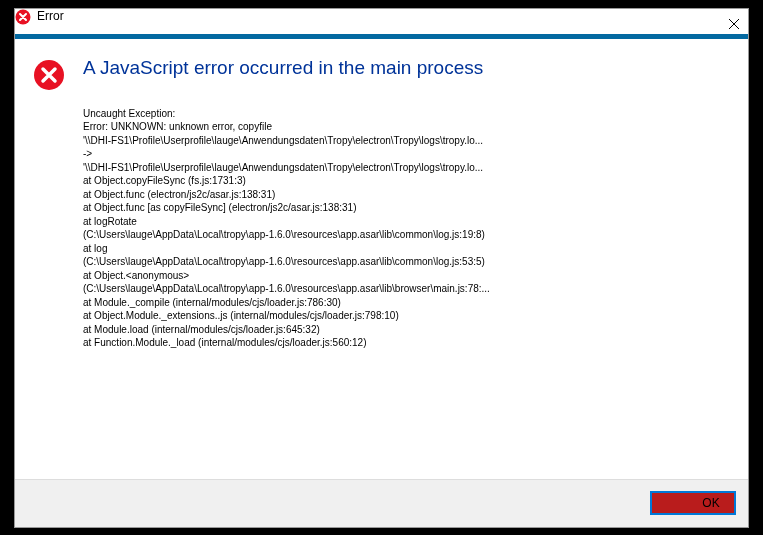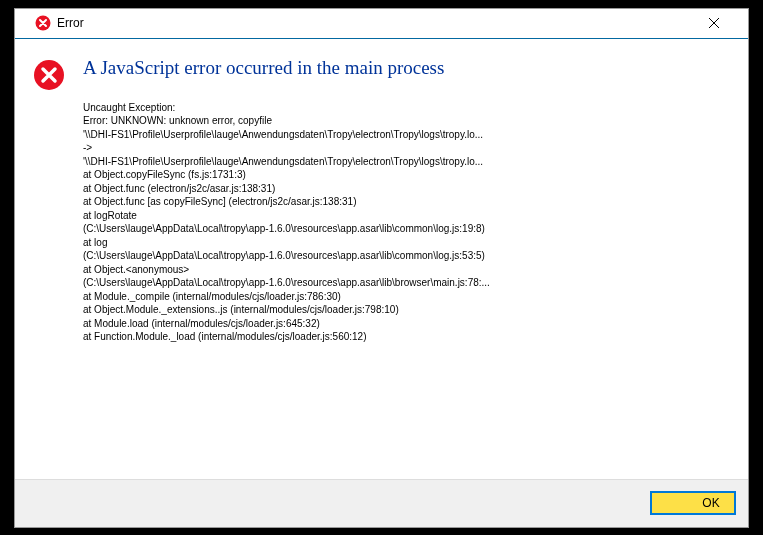--- a/index.html
+++ b/index.html
@@ -16,23 +16,23 @@
       width: 735px;
       height: 520px;
       background: #fff;
       display: flex;
       flex-direction: column;
       border: 1px solid #999;
     }
     .titlebar {
       height: 30px;
       display: flex;
-      align-items: center;
-      padding: 0 20px;
-      border-bottom: 1px solid #0369a1;
+      align-items: flex-start;
+      padding: 0 0;
+      border-bottom: 5px solid #0369a1;
     }
     .titlebar-icon {
       width: 16px;
       height: 16px;
       margin-right: 6px;
       display: flex;
       align-items: center;
       justify-content: center;
     }
     .titlebar-text {
@@ -66,22 +66,21 @@
       margin-top: 2px;
     }
     .text-col {
       flex: 1;
       overflow: hidden;
     }
     .heading {
       color: #003399;
       font-size: 19px;
       font-weight: 400;
-      margin-bottom: 22px;
-      font-family: Liberation Serif, serif;
+      margin-bottom: 28px;
     }
     .body-text {
       font-size: 10px;
       line-height: 1.35;
       color: #000;
       white-space: pre;
       overflow: hidden;
     }
     .body-line {
       overflow: hidden;
@@ -93,21 +92,21 @@
       background: #f0f0f0;
       border-top: 1px solid #ddd;
       display: flex;
       justify-content: flex-end;
       align-items: center;
       padding: 0 12px;
     }
     .ok-btn {
       width: 86px;
       height: 24px;
-      background: #fde047;
+      background: #b91c1c;
       border: 2px solid #0078d7;
       font-size: 12px;
       font-family: inherit;
       cursor: pointer;
       padding-left: 36px;
     }
   </style>
 </head>
 <body>
 

